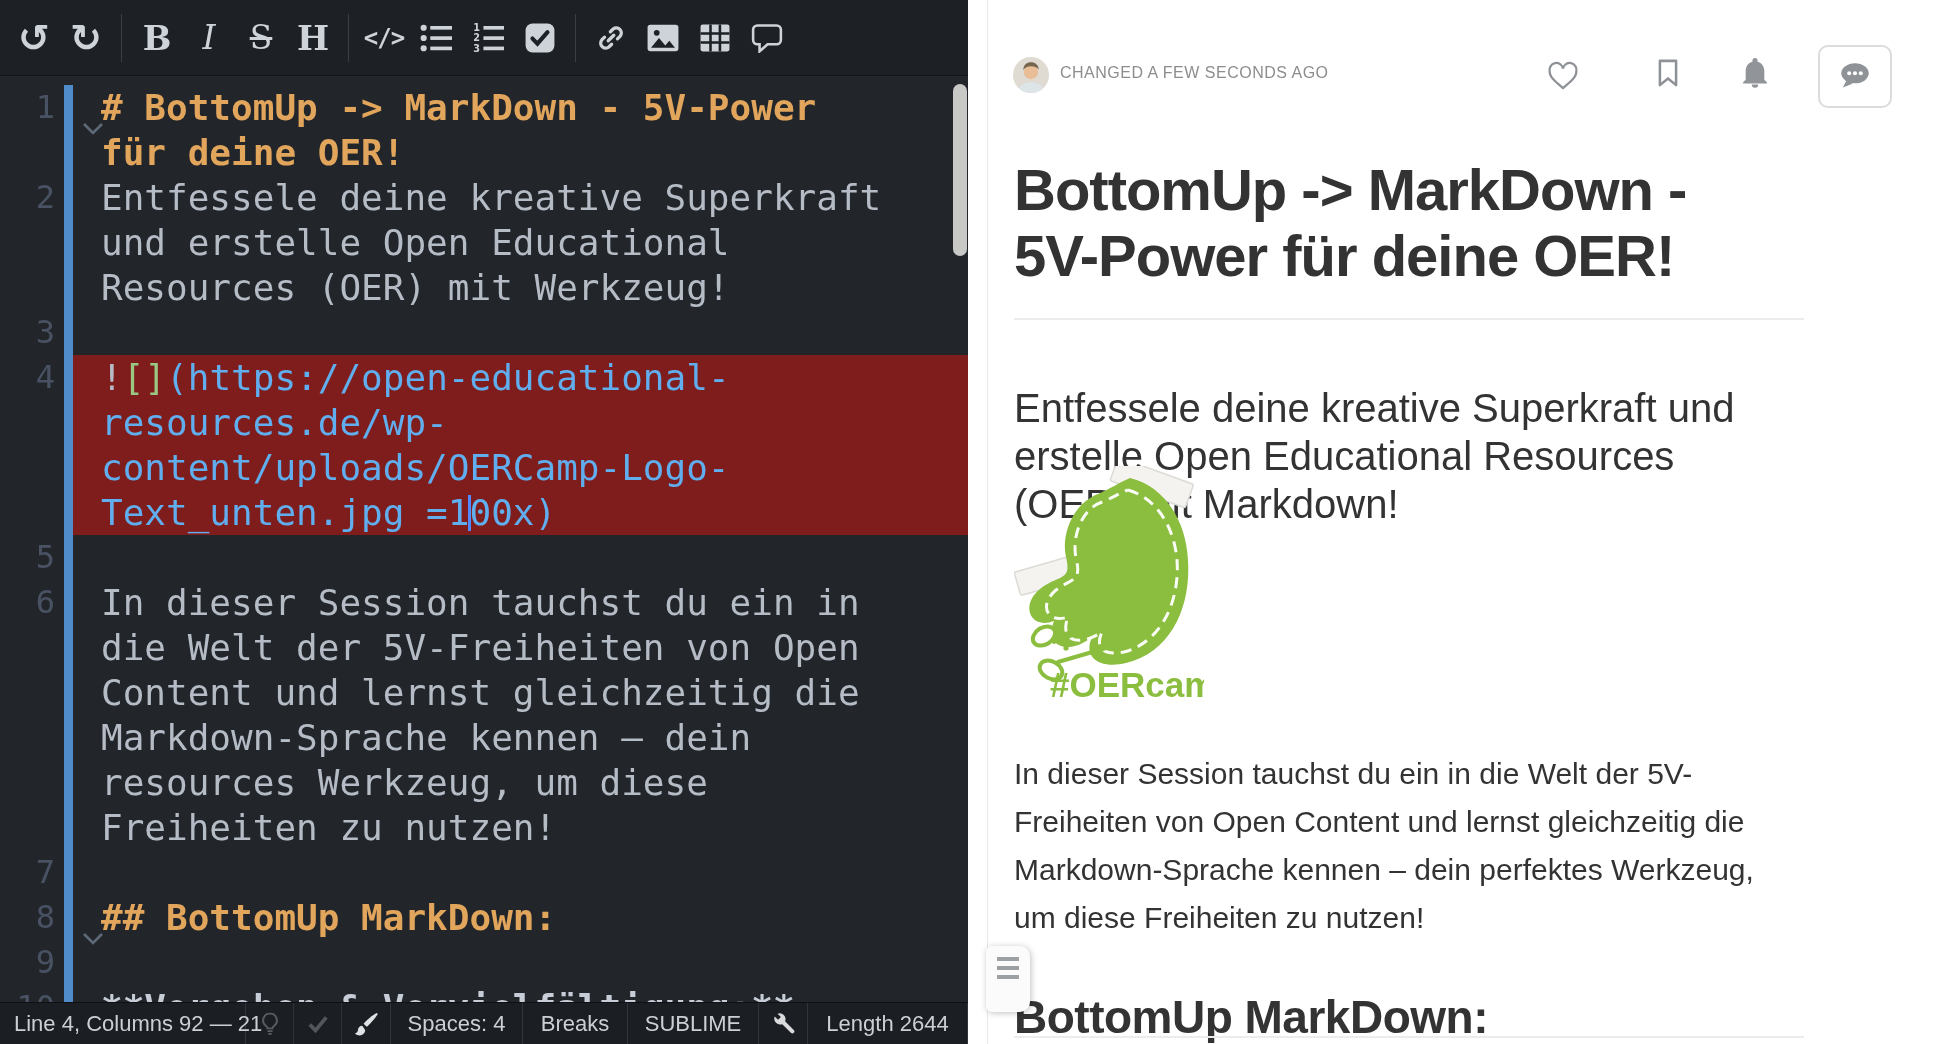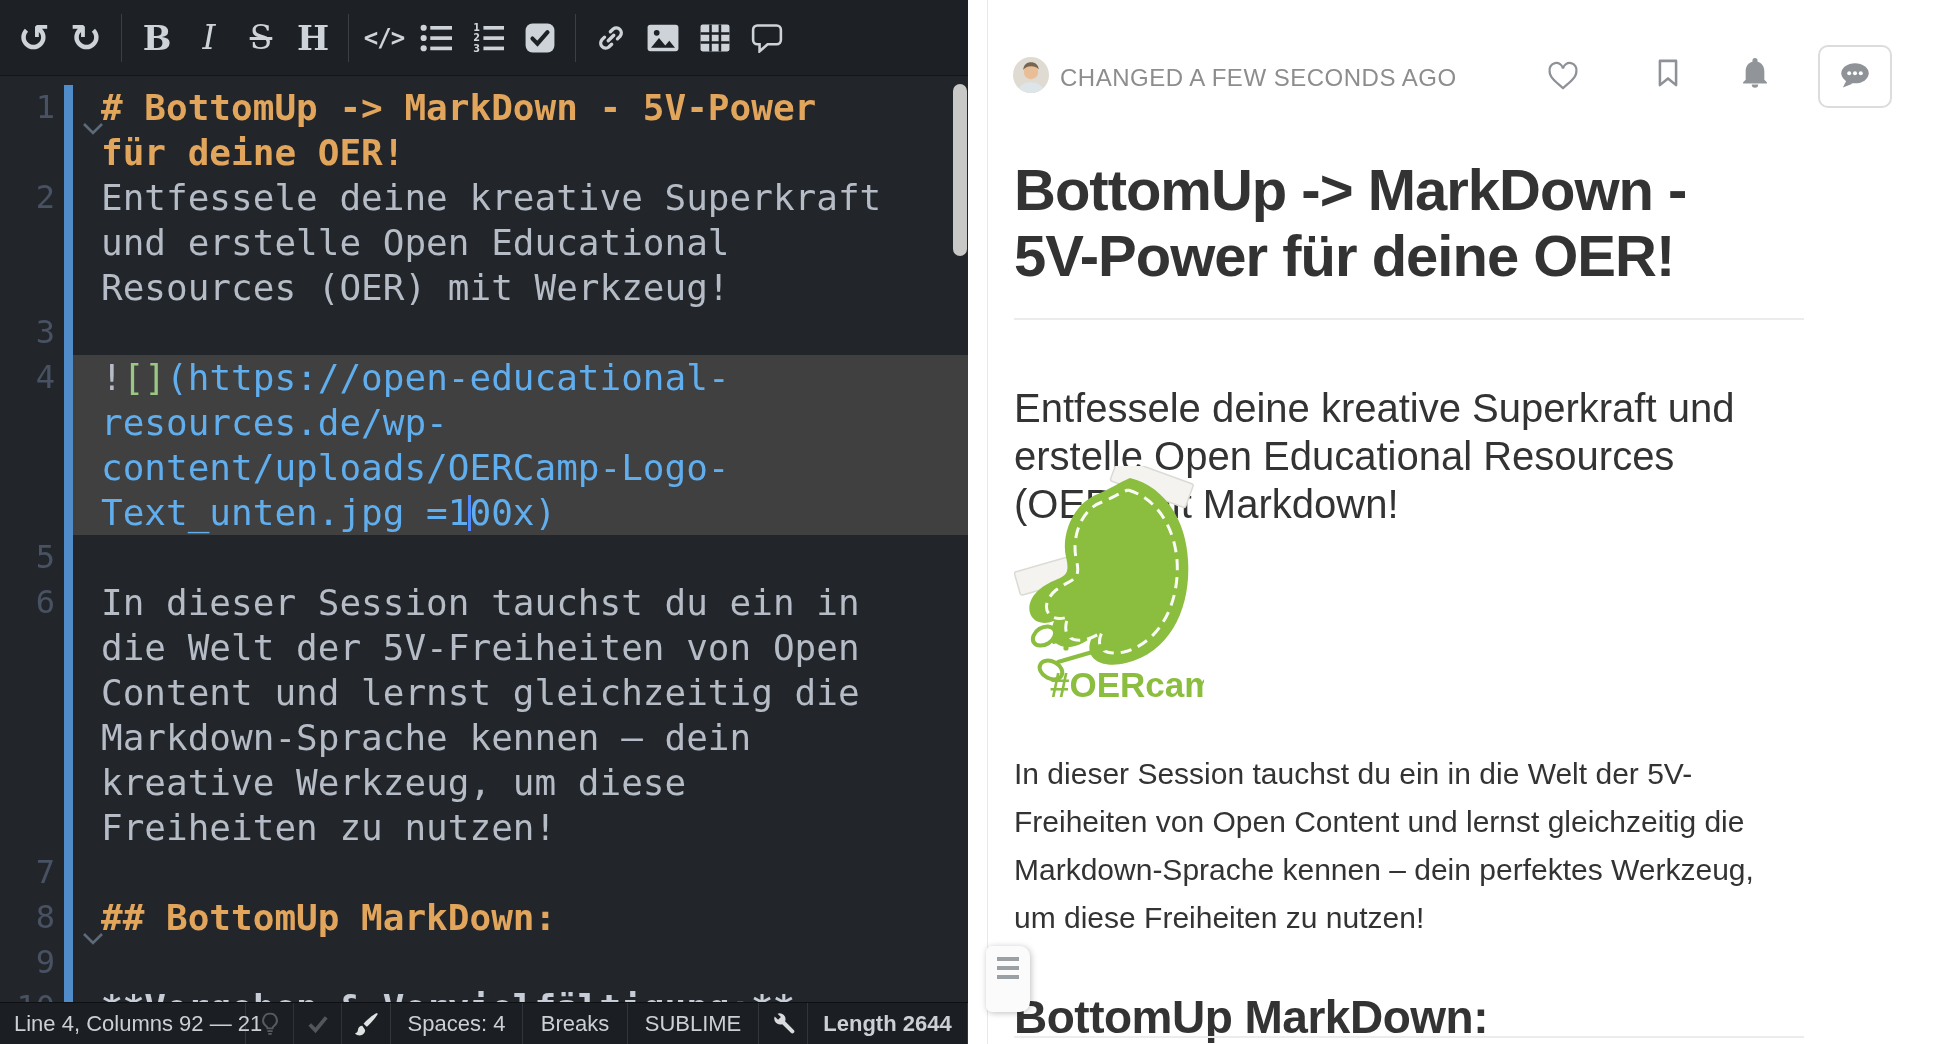--- a/index.html
+++ b/index.html
@@ -31,21 +31,21 @@
   .glyph-code { font-family:"DejaVu Sans Mono", monospace; font-weight:bold; font-size:24px; letter-spacing:-1px; }
 
   .code-area {
     position:absolute; left:0; top:77px; width:100%; height:925px; overflow:hidden;
     font-family:"DejaVu Sans Mono", monospace; font-size:36px; padding-top:8px; cursor:text;
   }
   .crow { display:flex; height:45px; line-height:45px; }
   .ln { width:55px; flex:none; text-align:right; color:#495263; font-size:32px; user-select:none; }
   .abar { width:9px; flex:none; margin-left:9px; background:#4f8cc9; }
   .rc { flex:1; position:relative; padding-left:28px; white-space:pre; color:#b5bcc6; }
-  .rc.active { background:#404040; }
+  .rc.active { background:#7f1d1d; }
   .fold { position:absolute; left:9px; top:16px; cursor:pointer; }
   .seg-h { color:#e2a55c; font-weight:bold; }
   .seg-t { color:#b5bcc6; }
   .seg-u { color:#61aeee; }
   .seg-g { color:#9ac783; }
   .seg-b { color:#c6cdd7; font-weight:bold; }
   .cursor-caret { display:inline-block; width:3px; height:36px; background:#528bff; vertical-align:-6px; margin:0 -1.5px; }
 
   .scroll-thumb {
     position:absolute; right:1px; top:84px; width:14px; height:172px;
@@ -61,21 +61,21 @@
   .scell.left { justify-content:flex-start; padding-left:14px; }
 
   
   .pane-gap { position:absolute; left:968px; top:0; width:20px; height:100%; background:#ffffff; }
   .pane-line { position:absolute; left:987px; top:0; width:1px; height:100%; background:#e9e9e9; }
 
   
   .preview-pane { position:absolute; left:988px; top:0; width:950px; height:1044px; background:#ffffff; }
 
   .avatar { position:absolute; left:25px; top:57px; width:36px; height:36px; border-radius:50%; overflow:hidden; cursor:pointer; }
-  .meta { position:absolute; left:72px; top:64px; font-size:24px; letter-spacing:0.5px; color:#8d8d8d; font-weight:500; }
+  .meta { position:absolute; left:72px; top:64px; font-size:16px; letter-spacing:0.5px; color:#8d8d8d; font-weight:500; }
   .hicon { position:absolute; cursor:pointer; }
   .hicon-heart { left:558px; top:59px; }
   .hicon-bookmark { left:666px; top:58px; }
   .hicon-bell { left:752px; top:57px; }
   .chat-btn {
     position:absolute; left:830px; top:45px; width:74px; height:63px;
     border:2px solid #dcdcdc; border-radius:10px; background:#fff;
     display:flex; align-items:center; justify-content:center; cursor:pointer;
   }
 
@@ -261,21 +261,21 @@
         <div class="rc"><span class="seg-t">Content und lernst gleichzeitig die</span></div>
       </div>
       <div class="crow">
         <div class="ln"></div>
         <div class="abar"></div>
         <div class="rc"><span class="seg-t">Markdown-Sprache kennen – dein</span></div>
       </div>
       <div class="crow">
         <div class="ln"></div>
         <div class="abar"></div>
-        <div class="rc"><span class="seg-t">kreative Werkzeug, um diese</span></div>
+        <div class="rc"><span class="seg-t">resources Werkzeug, um diese</span></div>
       </div>
       <div class="crow">
         <div class="ln"></div>
         <div class="abar"></div>
         <div class="rc"><span class="seg-t">Freiheiten zu nutzen!</span></div>
       </div>
       <div class="crow">
         <div class="ln">7</div>
         <div class="abar"></div>
         <div class="rc"></div>
@@ -319,21 +319,21 @@
         </svg>
       </div>
       <div class="scell" style="width: 132px;">Spaces: 4</div>
       <div class="scell" style="width: 105px;">Breaks</div>
       <div class="scell" style="width: 131px;">SUBLIME</div>
       <div class="scell" style="width: 49px;">
         <svg width="23" height="23" viewBox="0 0 22 22">
           <path d="M20.8 17.2l-8.3-8.3A5.6 5.6 0 0 0 5.3 1.6l3.2 3.2L5.8 7.5l-3.2-3.2a5.6 5.6 0 0 0 7.2 7.3l8.3 8.3a1.9 1.9 0 0 0 2.7-2.7z" fill="#d9dbdd"></path>
         </svg>
       </div>
-      <div class="scell" style="width: 160px; font-weight: bold;">Length 2644</div>
+      <div class="scell" style="width: 160px;">Length 2644</div>
     </div>
 </div>
 
 <div class="pane-gap"></div>
 <div class="pane-line"></div>
 
 <div class="preview-pane">
   <div class="avatar">
     <svg viewBox="0 0 36 36" width="36" height="36">
       <rect width="36" height="36" fill="#dfdbd2"></rect>

